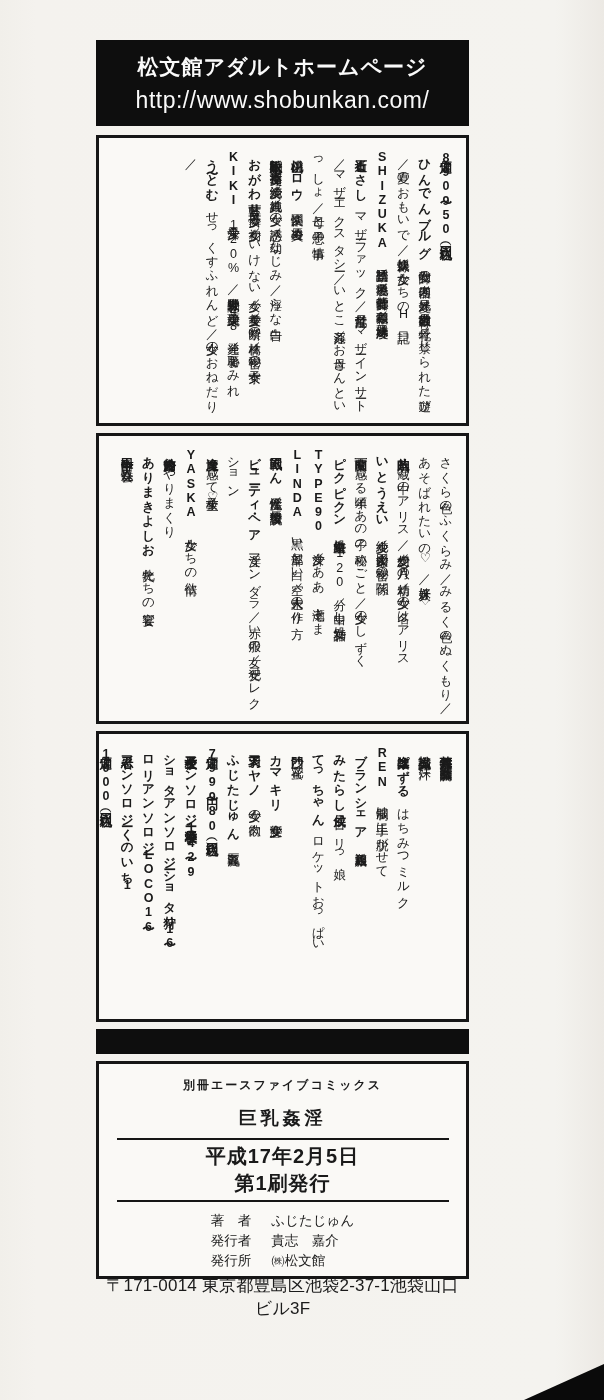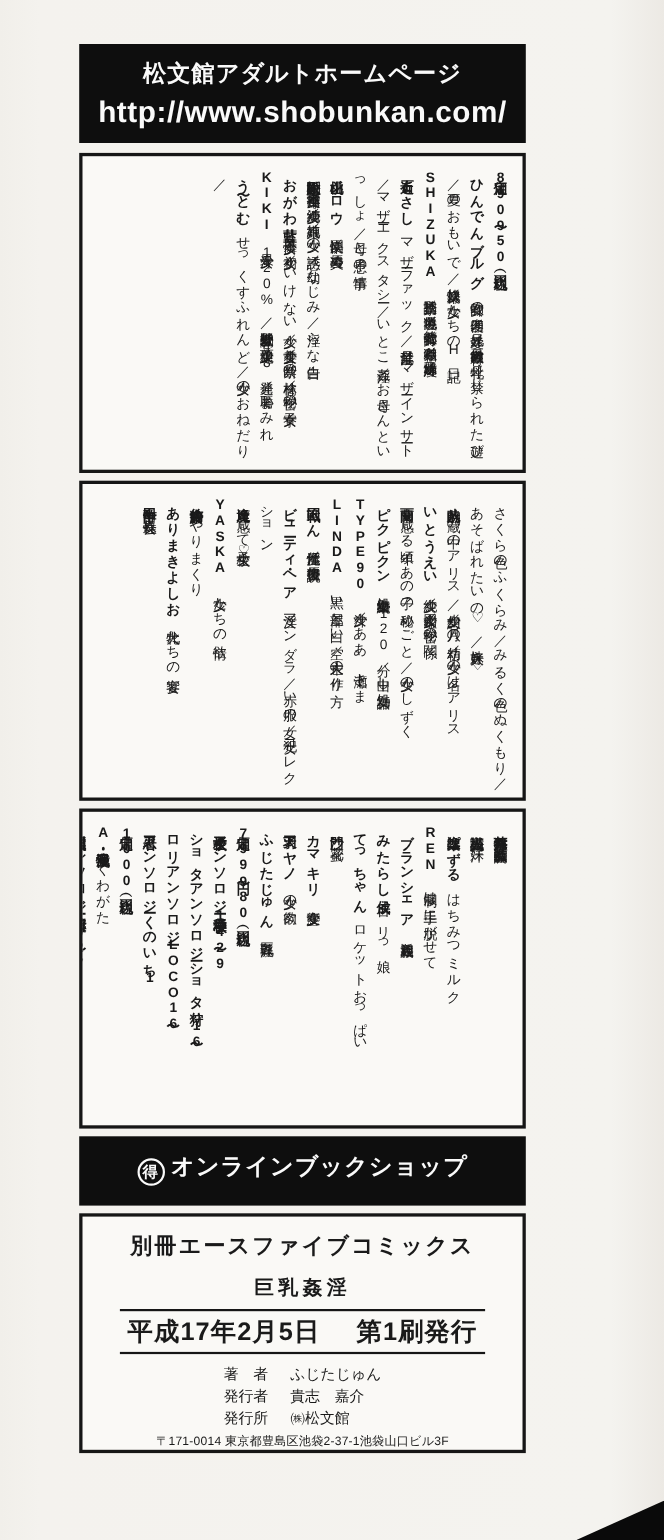--- a/index.html
+++ b/index.html
@@ -8,29 +8,29 @@
     background:#e9e7e2;
     font-family:"Liberation Sans","DejaVu Sans",sans-serif;
     color:#1a1a1a;
     -webkit-font-smoothing:antialiased;
   }
   .page {
     position:relative; width:604px; height:1400px;
     background:linear-gradient(90deg,#f1efea 0%,#f4f2ee 6%,#f4f3ef 92%,#ece9e4 100%);
     overflow:hidden;
   }
-  .content { position:absolute; left:72px; top:40px; width:406px; }
+  .content { position:absolute; left:96px; top:40px; width:373px; }
 
   
   .banner {
     background:#0e0e0e; color:#fafafa; text-align:center;
     padding:13px 6px 12px 6px; margin-bottom:9px;
   }
   .banner .b-line1 { font-size:21px; font-weight:700; letter-spacing:1px; margin-bottom:6px; }
-  .banner .b-url   { font-size:27px; font-weight:700; letter-spacing:.5px; }
+  .banner .b-url   { font-size:23px; font-weight:400; letter-spacing:.5px; }
   .toku-badge {
     display:inline-block; width:21px; height:21px; line-height:21px;
     border:2px solid #fafafa; border-radius:50%;
     font-size:14px; font-weight:700; text-align:center;
     vertical-align:-3px; margin-right:6px;
   }
 
   
   .vbox {
     border:3px solid #161616; background:#faf9f6;
@@ -45,32 +45,32 @@
   .entry-name  { font-weight:700; }
   .entry-works { font-weight:400; }
   .entry-works.gap { margin-inline-start:.75em; }
 
   
   .colophon {
     border:3px solid #161616; background:#faf9f6;
     box-sizing:border-box; height:218px; padding:10px 0 8px 0;
     text-align:center;
   }
-  .c-series { font-size:20px; font-weight:700; letter-spacing:2px; margin:3px 0 12px 0; }
+  .c-series { font-size:12px; font-weight:700; letter-spacing:2px; margin:3px 0 12px 0; }
   .c-title  { font-size:18px; font-weight:700; letter-spacing:4px; margin:0 0 8px 0; }
   .rule { height:2px; background:#161616; width:332px; margin:3px auto; }
   .c-daterow {
     width:318px; margin:2px auto; display:flex; justify-content:space-between;
-    font-size:23px; font-weight:700; letter-spacing:1px;
+    font-size:20px; font-weight:700; letter-spacing:1px;flex-direction:column;
   }
   .credits { width:fit-content; margin:10px auto 4px auto; font-size:13.5px; }
   .credit-row { display:flex; gap:20px; margin:2px 0; text-align:left;font-family:Liberation Mono, monospace; }
   .credit-label { white-space:pre; }
   .credit-value { white-space:pre; }
-  .c-address { font-size:11px; letter-spacing:.2px; margin-top:3px; }
+  .c-address { font-size:17px; letter-spacing:.2px; margin-top:3px; }
   .c-tel     { font-size:13px; margin-top:2px; }
   .c-isbn    { font-size:15px; letter-spacing:1.5px; margin-top:3px; }
 
   
   .corner-wedge {
     position:absolute; right:0; bottom:0; width:80px; height:36px;
     background:#0a0a0a;
     clip-path:polygon(100% 0, 100% 100%, 0 100%);
   }
 </style>
@@ -178,21 +178,20 @@
 
           <p class="entry"><span class="entry-name">定価1000円（税込）</span></p>
 
           <p class="entry"><span class="entry-name">A・浪漫・我慢</span><span class="entry-works gap">くわがた</span></p>
 
           <p class="entry"><span class="entry-name">近親相姦アンソロジー禁断姦淫10〜27</span></p>
         </div>
     </div>
 
     <div class="banner" style="margin-bottom:7px;">
-      <div class="b-line1"><span class="toku-badge">得</span><span>オンラインブックショップ</span></div>
     </div>
 
     <div class="colophon">
       <div class="c-series">別冊エースファイブコミックス</div>
       <div class="c-title">巨乳姦淫</div>
       <div class="rule"></div>
       <div class="c-daterow">
         <span>平成17年2月5日</span>
         <span>第1刷発行</span>
       </div>

